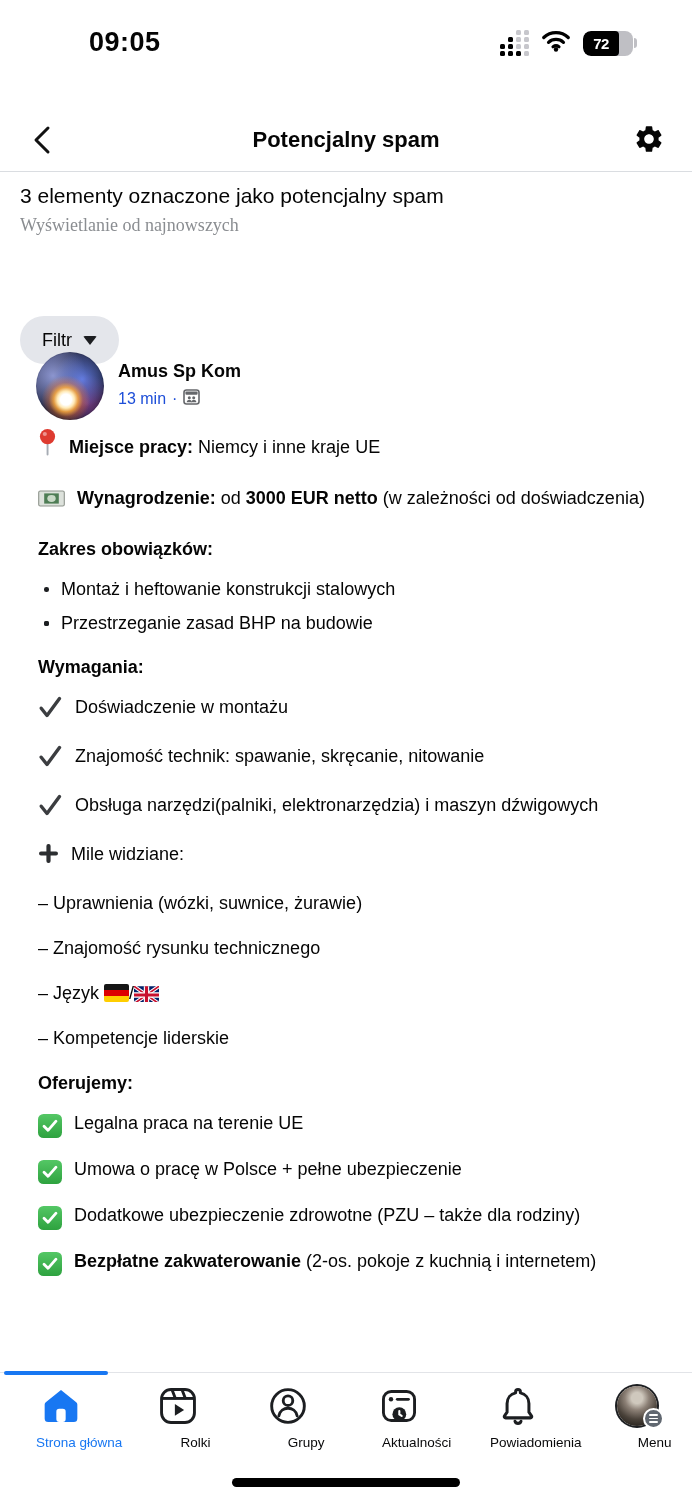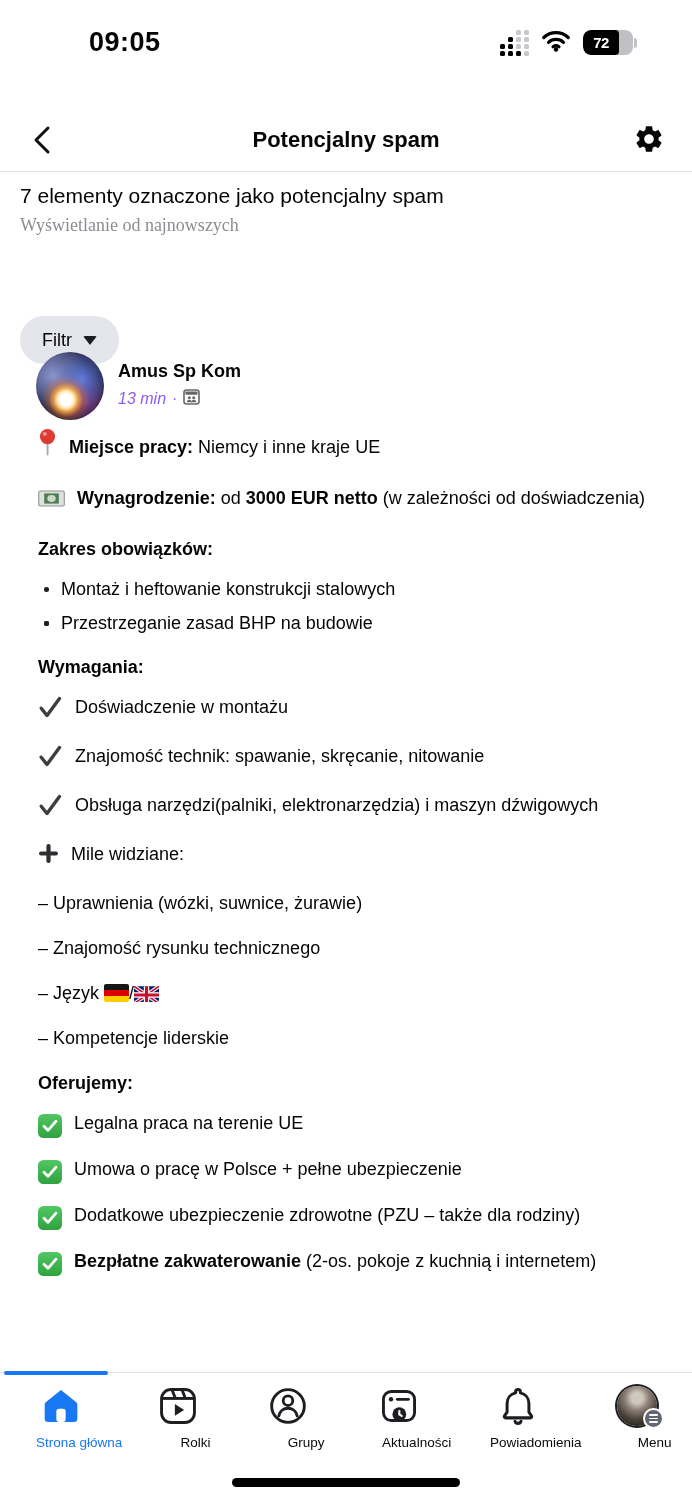--- a/index.html
+++ b/index.html
@@ -6,21 +6,21 @@
   html,body { width:692px; height:1500px; }
   body {
     font-family:"Liberation Sans","DejaVu Sans",sans-serif;
     background:#fff; color:#050505; position:relative; overflow:hidden;
     -webkit-font-smoothing:antialiased;
   }
 
   
   .status-bar { position:absolute; top:0; left:0; right:0; height:80px; }
   .status-time { position:absolute; left:89px; top:27px; font-size:27px; font-weight:600; letter-spacing:.5px; }
-  .status-icons { position:absolute; right:55px; top:30px; display:flex; align-items:flex-start; gap:12px; }
+  .status-icons { position:absolute; right:55px; top:30px; display:flex; align-items:center; gap:12px; }
   .signal-dots { display:flex; align-items:flex-end; gap:3px; height:26px; }
   .signal-col { display:flex; flex-direction:column; gap:2px; }
   .signal-col i { display:block; width:5px; height:5px; border-radius:1.5px; background:#000; }
   .signal-col i.dim { background:#C7C7CC; }
   .battery { position:relative; width:50px; height:25px; border-radius:8px; background:#BFBFC4; overflow:hidden; }
   .battery-fill { position:absolute; left:0; top:0; bottom:0; width:72%; background:#000; border-radius:8px 4px 4px 8px;
     display:flex; align-items:center; justify-content:center; }
   .battery-fill span { color:#fff; font-size:15px; font-weight:700; letter-spacing:-.5px; }
   .battery-cap { width:3px; height:10px; background:#BFBFC4; border-radius:0 3px 3px 0; margin-left:1px; }
 
@@ -48,21 +48,21 @@
     background:
       radial-gradient(circle at 44% 70%, #ffffff 0 9%, #ffe9b5 14%, rgba(255,170,60,.85) 20%, rgba(255,120,40,.35) 28%, rgba(0,0,0,0) 40%),
       radial-gradient(circle at 68% 40%, rgba(110,140,255,.8), rgba(0,0,0,0) 45%),
       radial-gradient(circle at 25% 35%, rgba(150,160,220,.9), rgba(0,0,0,0) 50%),
       radial-gradient(circle at 75% 75%, rgba(200,90,200,.5), rgba(0,0,0,0) 40%),
       linear-gradient(140deg,#4a4f7a 0%,#232948 45%,#0d1020 100%);
     box-shadow:inset 0 0 0 1px rgba(0,0,0,.08);
   }
   .post-head-text { padding-top:9px; }
   .post-author { font-size:18px; font-weight:700; color:#050505; }
-  .post-meta { margin-top:7px; display:flex; align-items:center; gap:6px; font-size:16px; color:#8b5cf6;font-style:italic; }
+  .post-meta { margin-top:7px; display:flex; align-items:center; gap:6px; font-size:16px; color:#1d4ed8; }
 
   
   .post-content { position:absolute; top:428px; left:38px; right:22px; font-size:18px; line-height:28px; }
   .post-content .para { margin-bottom:17px; }
   .post-content .para.first { margin-bottom:19px; }
   .post-content .heading { font-weight:700; margin:3px 0 12px; }
   .post-content .bullet-item { margin-bottom:6px; padding-left:23px; position:relative; }
   .post-content .bullet-item .dot { position:absolute; left:6px; top:12px; width:4.5px; height:4.5px; border-radius:50%; background:#1C1E21; }
   .post-content .bullets { margin-bottom:16px; }
   .b { font-weight:700; }
@@ -146,21 +146,21 @@
   </span>
   <span class="header-title">Potencjalny spam</span>
   <span class="settings-btn">
     <svg width="32" height="32" viewBox="0 0 24 24" fill="#050505">
       <path d="M19.14 12.94c.04-.3.06-.61.06-.94 0-.32-.02-.64-.07-.94l2.03-1.58c.18-.14.23-.41.12-.61l-1.92-3.32c-.12-.22-.37-.29-.59-.22l-2.39.96c-.5-.38-1.03-.7-1.62-.94L14.4 2.81c-.04-.24-.24-.41-.48-.41h-3.84c-.24 0-.43.17-.47.41L9.25 5.35c-.59.24-1.13.57-1.62.94l-2.39-.96c-.22-.08-.47 0-.59.22L2.74 8.87c-.12.21-.08.47.12.61l2.03 1.58c-.05.3-.09.63-.09.94s.02.64.07.94l-2.03 1.58c-.18.14-.23.41-.12.61l1.92 3.32c.12.22.37.29.59.22l2.39-.96c.5.38 1.03.7 1.62.94l.36 2.54c.05.24.24.41.48.41h3.84c.24 0 .44-.17.47-.41l.36-2.54c.59-.24 1.13-.56 1.62-.94l2.39.96c.22.08.47 0 .59-.22l1.92-3.32c.12-.22.07-.47-.12-.61l-2.01-1.58zM12 15.6c-1.98 0-3.6-1.62-3.6-3.6s1.62-3.6 3.6-3.6 3.6 1.62 3.6 3.6-1.62 3.6-3.6 3.6z"></path>
     </svg>
   </span>
 </div>
 
 <div class="summary">
-  <div class="summary-title">7 elementy oznaczone jako potencjalny spam</div>
+  <div class="summary-title">3 elementy oznaczone jako potencjalny spam</div>
   <div class="summary-sub">Wyświetlanie od najnowszych</div>
 </div>
 
 <button class="filter-chip">
   <span class="filter-label">Filtr</span>
   <span class="filter-caret"></span>
 </button>
 
 <div class="post-header">
   <div class="avatar"></div>

